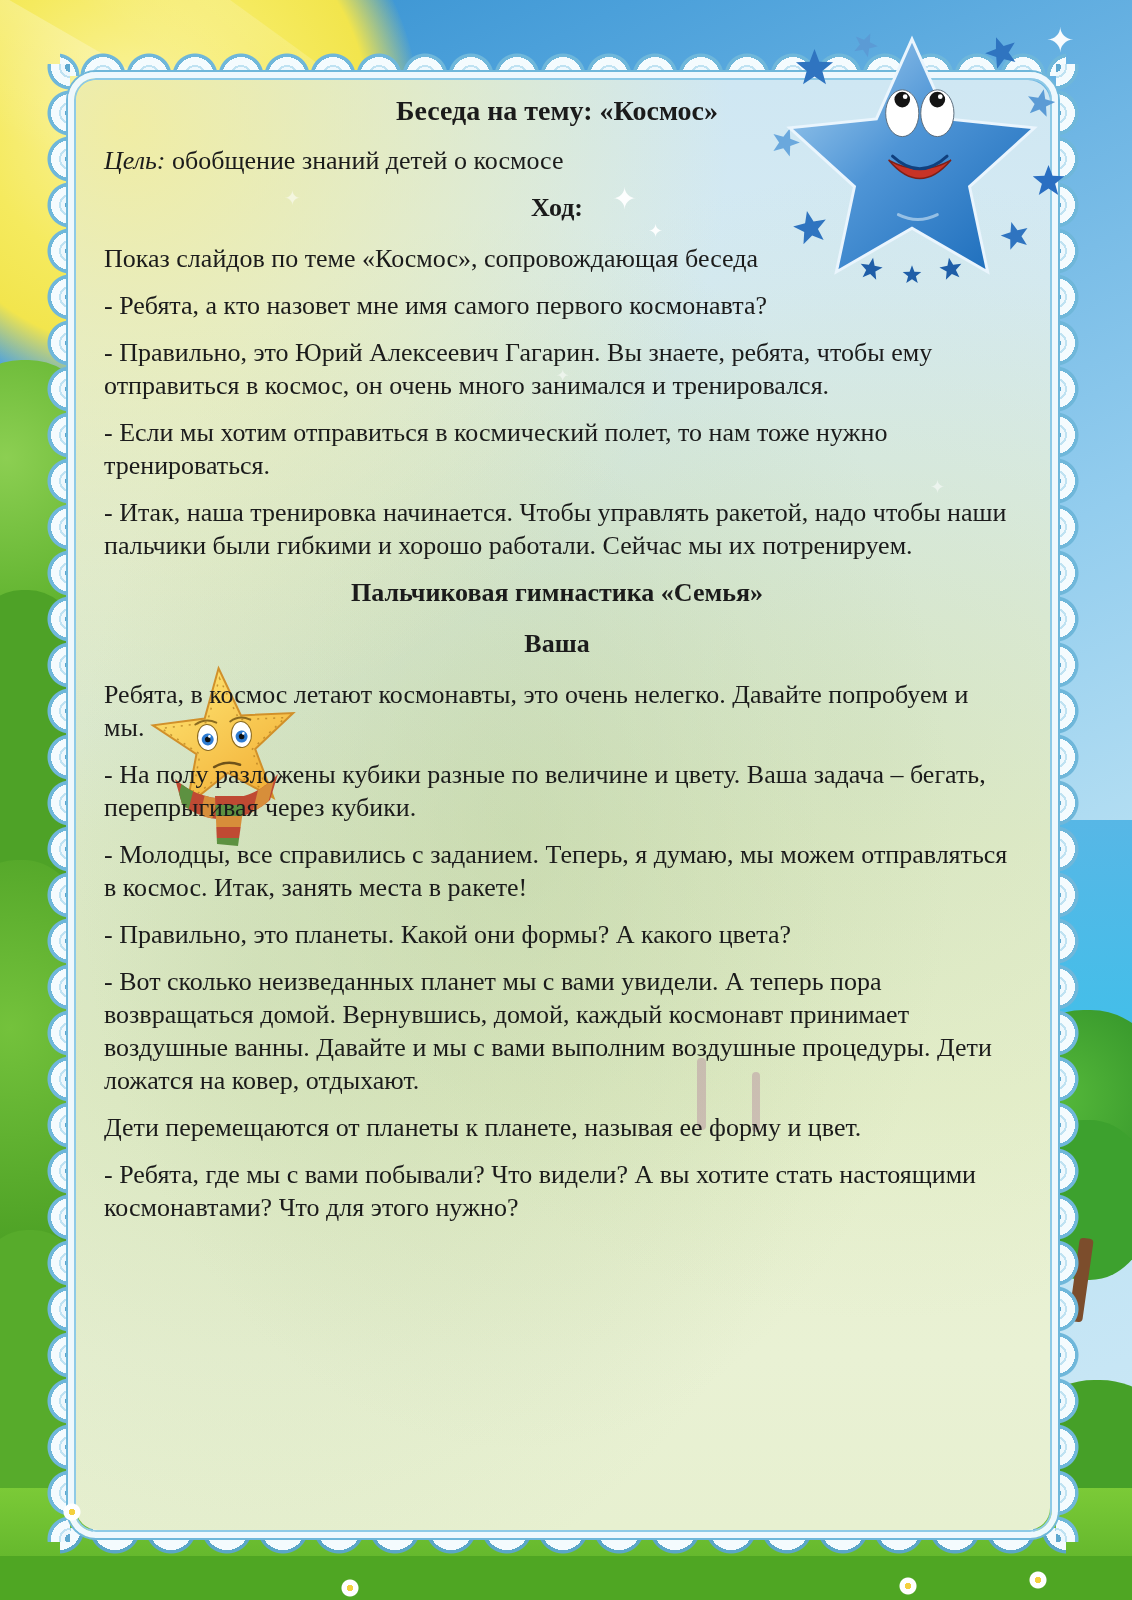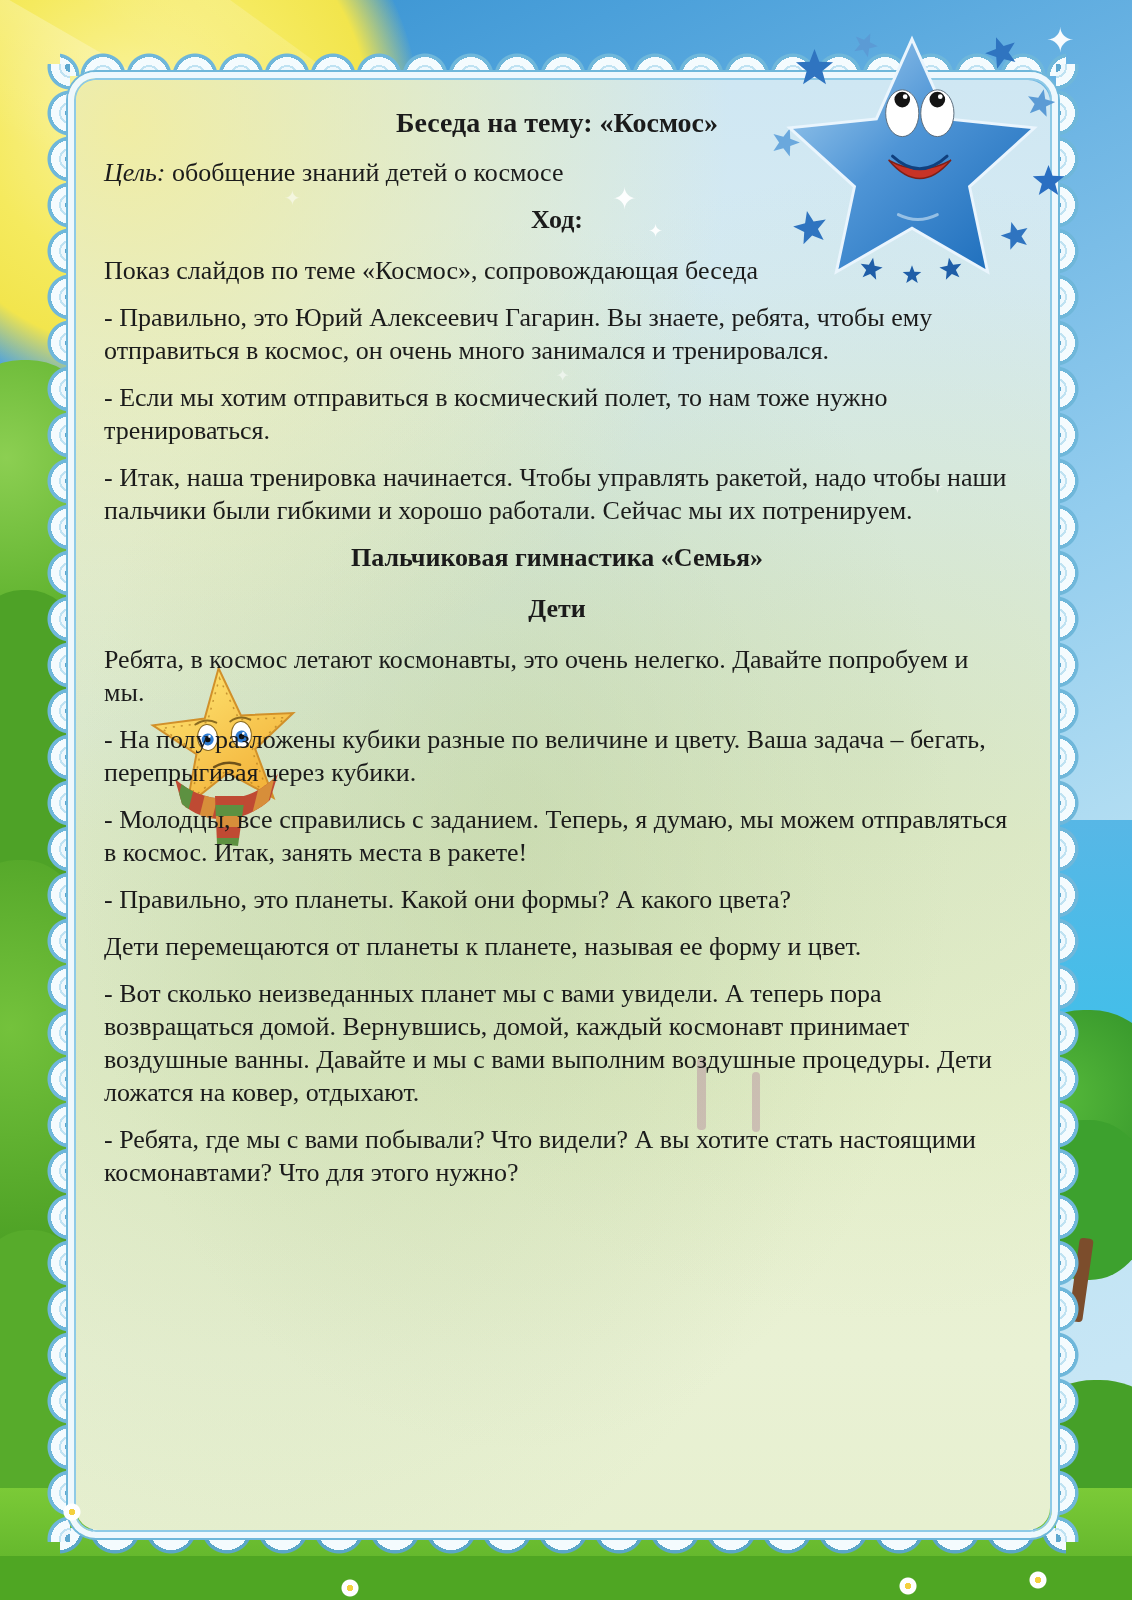--- a/index.html
+++ b/index.html
@@ -61,21 +61,21 @@
 
   
   .sparkle{position:absolute;color:rgba(255,255,255,.95);z-index:4;line-height:1;}
   .sparkle.dim{opacity:.55;}
   .daisy{position:absolute;width:20px;height:20px;border-radius:50%;z-index:4;
      background:radial-gradient(circle,#f4d03f 0 3px,#ffffff 3px 8px,rgba(255,255,255,0) 9px);}
   .star-blue{position:absolute;left:756px;top:20px;width:312px;height:282px;z-index:5;}
   .star-yellow{position:absolute;left:120px;top:664px;width:218px;height:188px;z-index:5;}
 
   
-  .content{position:absolute;left:104px;top:106px;width:906px;z-index:6;color:#1b1b1b;}
+  .content{position:absolute;left:104px;top:94px;width:906px;z-index:6;color:#1b1b1b;}
   .para{font-size:26px;line-height:33px;margin:0 0 14px;}
   .t-center{text-align:center;}
   .t-bold{font-weight:bold;}
   .title{font-size:28px;line-height:34px;margin:0 0 16px;}
   .hgap{margin-top:2px;margin-bottom:18px;}
   .i{font-style:italic;font-family:Liberation Serif, serif;}
 </style>
 </head>
 <body>
 
@@ -192,27 +192,28 @@
       <rect x="90" y="163" width="40" height="11" fill="#bf4a33"></rect>
       <rect x="90" y="174" width="40" height="11" fill="#5d9141"></rect>
     </g>
   </svg>
 
   <div class="content">
     <h1 class="para title t-center t-bold">Беседа на тему: «Космос»</h1>
     <p class="para"><span class="i">Цель:</span> <span>обобщение знаний детей о космосе</span></p>
     <p class="para t-center t-bold hgap">Ход:</p>
     <p class="para">Показ слайдов по теме «Космос», сопровождающая беседа</p>
+    <p class="para">- Ребята, а кто назовет мне имя самого первого космонавта?</p>
     <p class="para">- Правильно, это Юрий Алексеевич Гагарин. Вы знаете, ребята, чтобы ему отправиться в космос, он очень много занимался и тренировался.</p>
     <p class="para">- Если мы хотим отправиться в космический полет, то нам тоже нужно тренироваться.</p>
     <p class="para">- Итак, наша тренировка начинается. Чтобы управлять ракетой, надо чтобы наши пальчики были гибкими и хорошо работали. Сейчас мы их потренируем.</p>
     <p class="para t-center t-bold hgap">Пальчиковая гимнастика «Семья»</p>
-    <p class="para t-center t-bold hgap">Дети</p>
+    <p class="para t-center t-bold hgap">Ваша</p>
     <p class="para">Ребята, в космос летают космонавты, это очень нелегко. Давайте попробуем и мы.</p>
     <p class="para">- На полу разложены кубики разные по величине и цвету. Ваша задача – бегать, перепрыгивая через кубики.</p>
     <p class="para">- Молодцы, все справились с заданием. Теперь, я думаю, мы можем отправляться в космос. Итак, занять места в ракете!</p>
     <p class="para">- Правильно, это планеты. Какой они формы? А какого цвета?</p>
+    <p class="para">- Вот сколько неизведанных планет мы с вами увидели. А теперь пора возвращаться домой. Вернувшись, домой, каждый космонавт принимает воздушные ванны. Давайте и мы с вами выполним воздушные процедуры. Дети ложатся на ковер, отдыхают.</p>
     <p class="para">Дети перемещаются от планеты к планете, называя ее форму и цвет.</p>
-    <p class="para">- Вот сколько неизведанных планет мы с вами увидели. А теперь пора возвращаться домой. Вернувшись, домой, каждый космонавт принимает воздушные ванны. Давайте и мы с вами выполним воздушные процедуры. Дети ложатся на ковер, отдыхают.</p>
     <p class="para">- Ребята, где мы с вами побывали? Что видели? А вы хотите стать настоящими космонавтами? Что для этого нужно?</p>
   </div>
 
 </div>
 
 </body></html>

